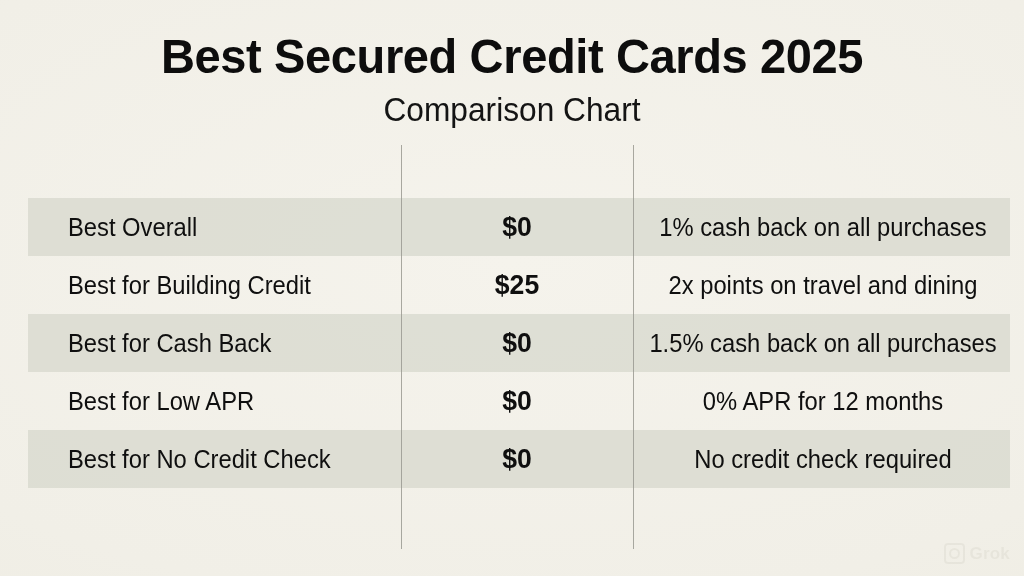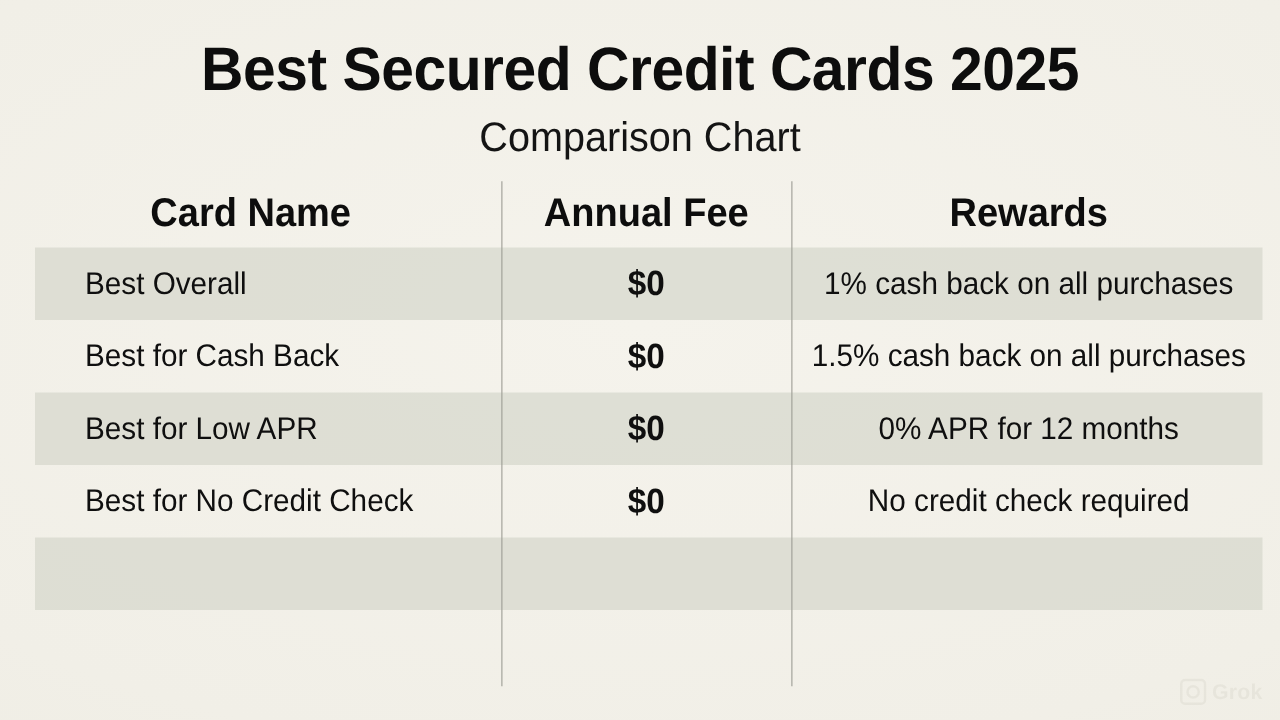--- a/index.html
+++ b/index.html
@@ -216,34 +216,34 @@
       <div class="stripe" style="top:55px"></div>
       <div class="stripe" style="top:171px"></div>
       <div class="stripe" style="top:287px"></div>
     </div>
 
     <div class="dividers">
       <div class="divider d1"></div>
       <div class="divider d2"></div>
     </div>
 
-    <div class="head-row">
-      <div class="head-cell c-name">Card Name</div>
-      <div class="head-cell c-fee">Annual Fee</div>
-      <div class="head-cell c-reward">Rewards</div>
-    </div>
 
     <div class="rows">
 
       <div class="row">
         <div class="cell name">Best Overall</div>
         <div class="cell fee">$0</div>
         <div class="cell reward">1% cash back on all purchases</div>
       </div>
 
+      <div class="row">
+        <div class="cell name">Best for Building Credit</div>
+        <div class="cell fee">$25</div>
+        <div class="cell reward">2x points on travel and dining</div>
+      </div>
 
 
       <div class="row">
         <div class="cell name">Best for Cash Back</div>
         <div class="cell fee">$0</div>
         <div class="cell reward">1.5% cash back on all purchases</div>
       </div>
 
       <div class="row">
         <div class="cell name">Best for Low APR</div>

